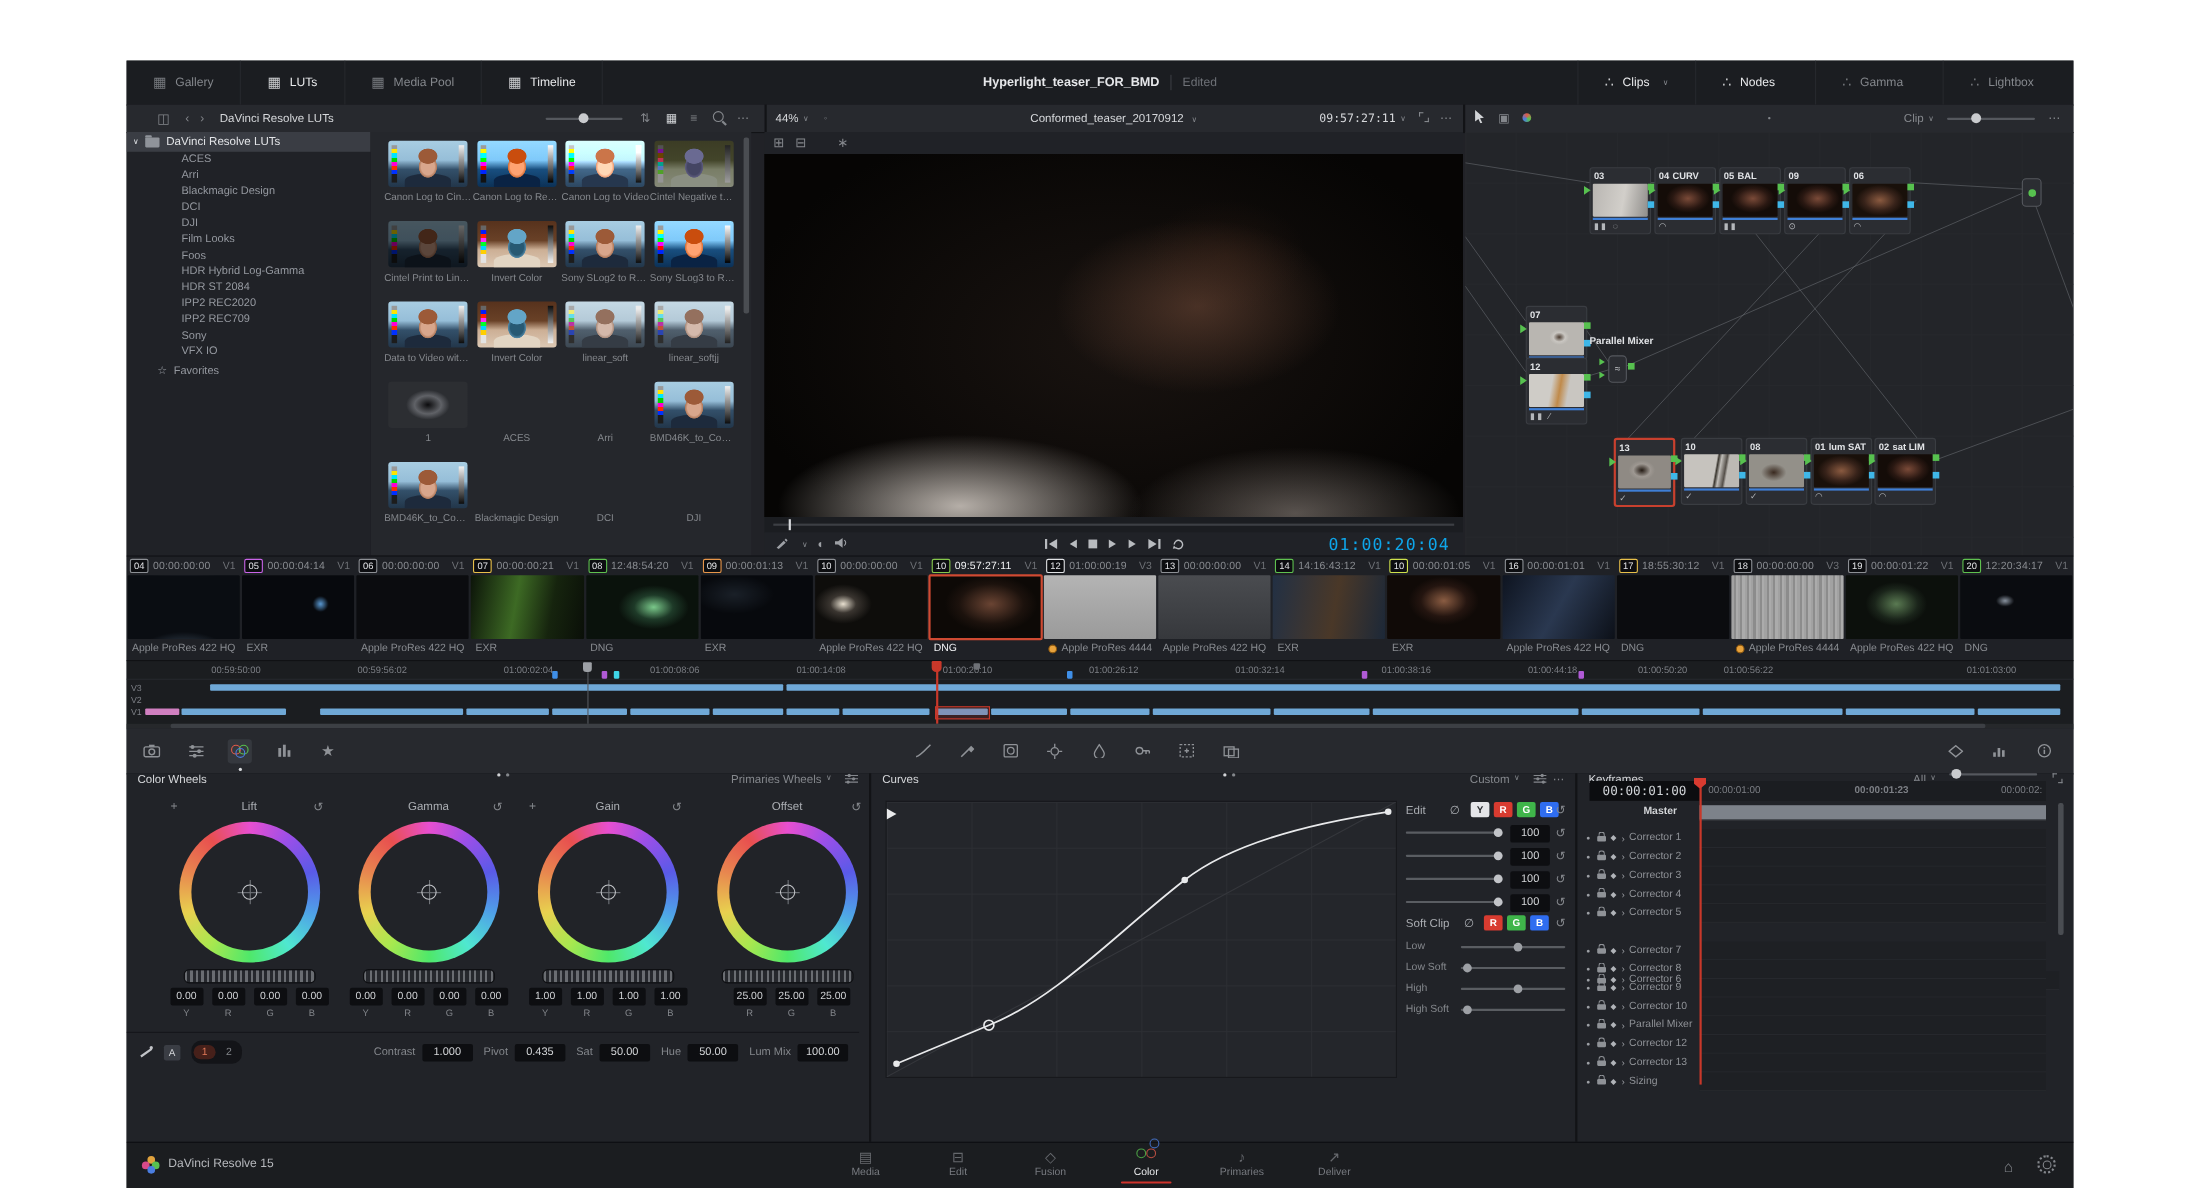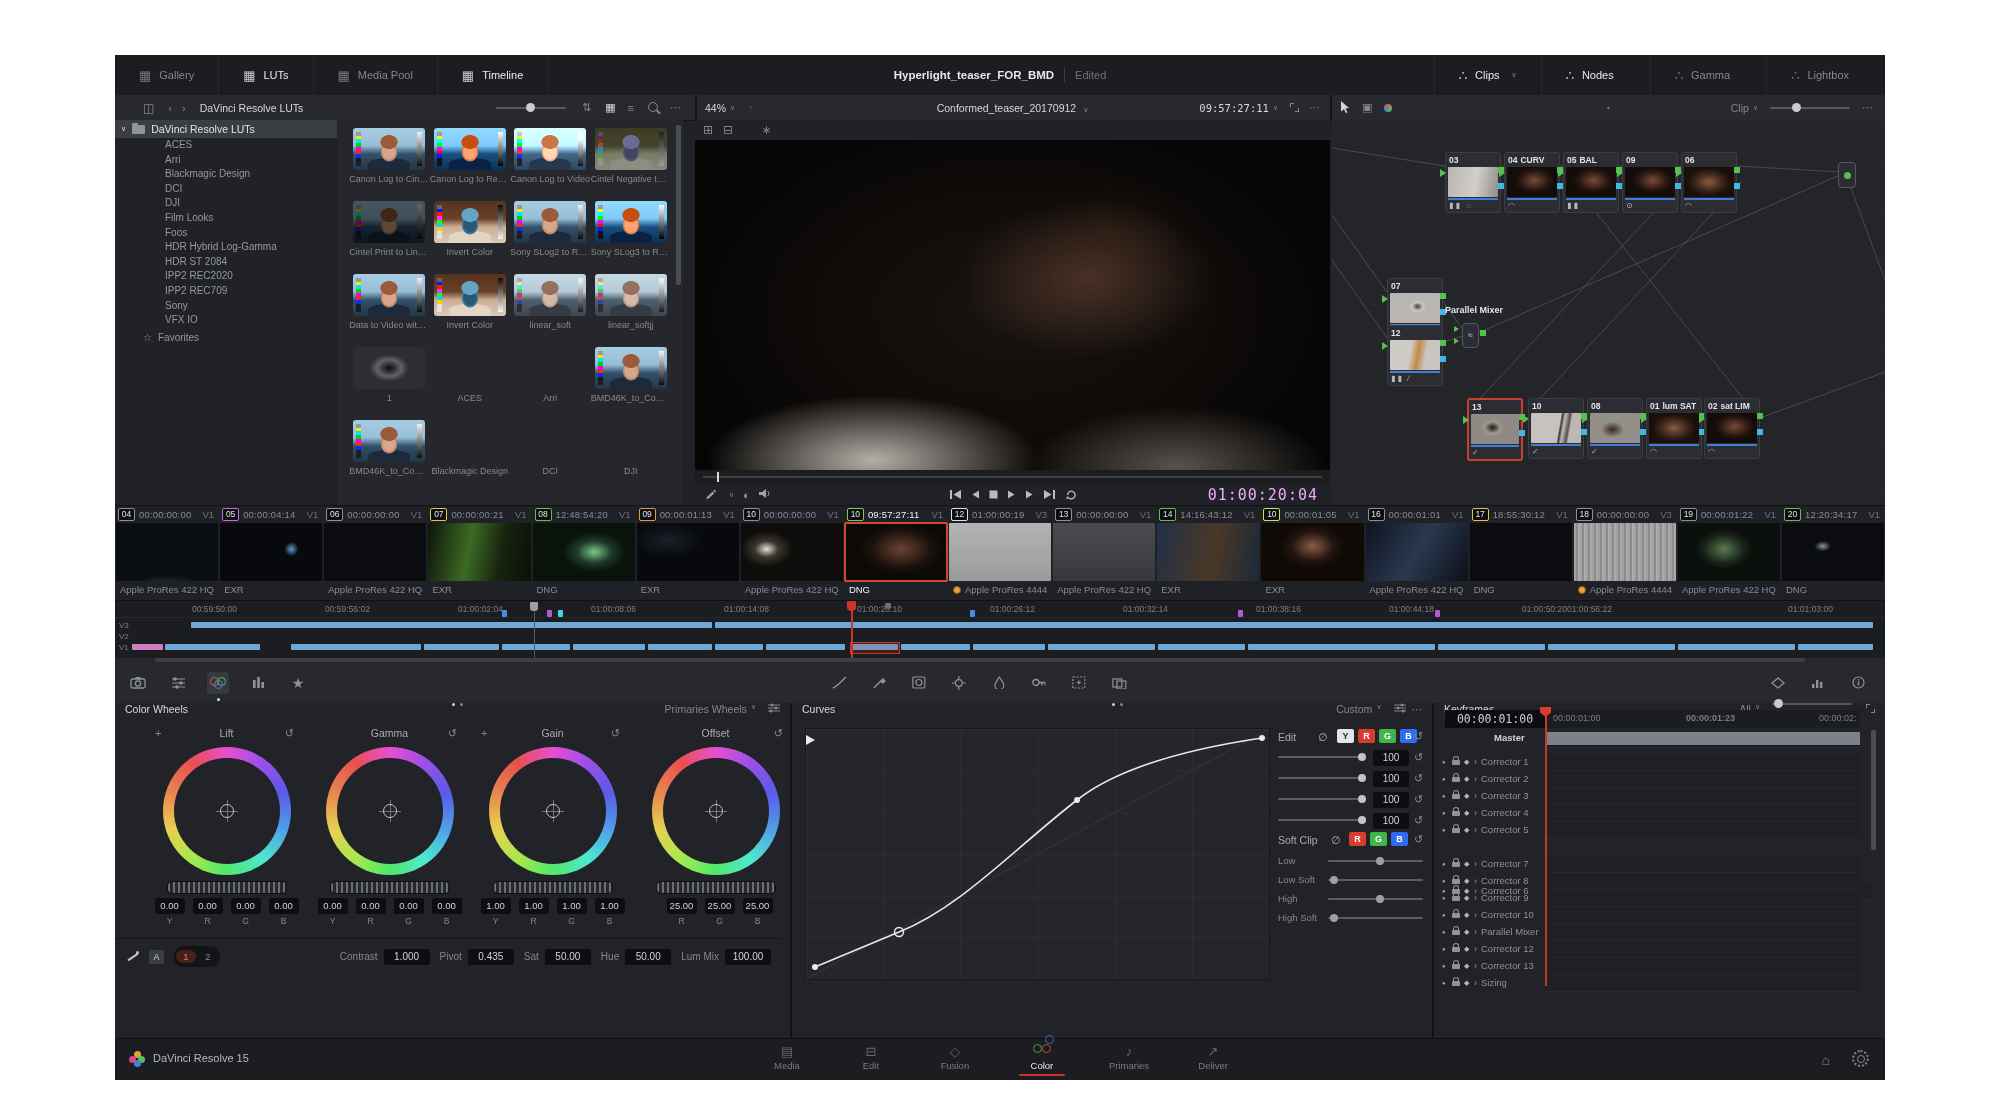--- a/index.html
+++ b/index.html
@@ -77,21 +77,21 @@
      radial-gradient(230px 90px at 28% 97%, rgba(224,216,208,.8), transparent 72%),
      radial-gradient(200px 80px at 76% 99%, rgba(186,174,166,.45), transparent 75%),
      radial-gradient(420px 260px at 50% 52%, #191310, #060504 82%), #060504}
   .scrub{position:absolute;left:580px;top:415px;width:635px;height:14px;background:#1b1d21}
   .scrub .ln{position:absolute;left:8px;right:8px;top:6px;height:2px;background:#3c3f44}
   .scrub .ph{position:absolute;left:22px;top:2px;width:2px;height:10px;background:#d8dadd}
   .trans{position:absolute;left:580px;top:429px;width:635px;height:21px;background:#202227;display:flex;align-items:center}
   .trans .lft{display:flex;align-items:center;gap:9px;padding-left:10px;color:#9da0a5}
   .trans .mid{position:absolute;left:0;right:0;display:flex;justify-content:center;gap:9px;align-items:center}
   .tbtn svg{display:block}
-  .trans .tc{position:absolute;right:12px;color:#f0abfc;font-size:15px;letter-spacing:1px}
+  .trans .tc{position:absolute;right:12px;color:#0ea5e9;font-size:15px;letter-spacing:1px}
 
   
   .ngrid{position:absolute;left:1217px;top:65px;width:553px;height:385px;background:#232529;overflow:hidden;
     background-image:linear-gradient(#26282c 1px,transparent 1px),linear-gradient(90deg,#26282c 1px,transparent 1px);background-size:46px 46px}
   .nlines{position:absolute;left:0;top:0}
   .nlines line{stroke:#6a6d72;stroke-width:.7;opacity:.75}
   .node{position:absolute;width:56px;background:#2b2d32;border:1px solid #3a3d42;border-radius:3px;box-sizing:border-box}
   .node.sel{border:2px solid #c8402e}
   .ntit{height:12px;line-height:12px;padding:1px 3px 0;color:#e2e4e7;font-size:8.5px;font-weight:bold;white-space:nowrap;overflow:hidden}
   .ntit .nlb{margin-left:3px;font-weight:bold}
@@ -992,21 +992,21 @@
       <span class="mtick" style="left: 77px;">00:59:50:00</span>
           <span class="mtick" style="left: 210px;">00:59:56:02</span>
           <span class="mtick" style="left: 343px;">01:00:02:04</span>
           <span class="mtick" style="left: 476px;">01:00:08:06</span>
           <span class="mtick" style="left: 609px;">01:00:14:08</span>
           <span class="mtick" style="left: 742px;">01:00:20:10</span>
           <span class="mtick" style="left: 875px;">01:00:26:12</span>
           <span class="mtick" style="left: 1008px;">01:00:32:14</span>
           <span class="mtick" style="left: 1141px;">01:00:38:16</span>
           <span class="mtick" style="left: 1274px;">01:00:44:18</span>
-          <span class="mtick" style="left: 1407px;">01:00:50:20</span>
+          <span class="mtick" style="left: 1374px;">01:00:50:20</span>
           <span class="mtick" style="left: 1452px;">01:00:56:22</span>
           <span class="mtick" style="left: 1673px;">01:01:03:00</span>
     </div>
     <span class="trklab" style="top:20px">V3</span>
     <span class="trklab" style="top:31px">V2</span>
     <span class="trklab" style="top:42px">V1</span>
     <div>
       <span class="tseg" style="top: 21px; left: 76px; width: 521px;"></span>
           <span class="tseg" style="top: 21px; left: 600px; width: 1158px;"></span>
     </div>

